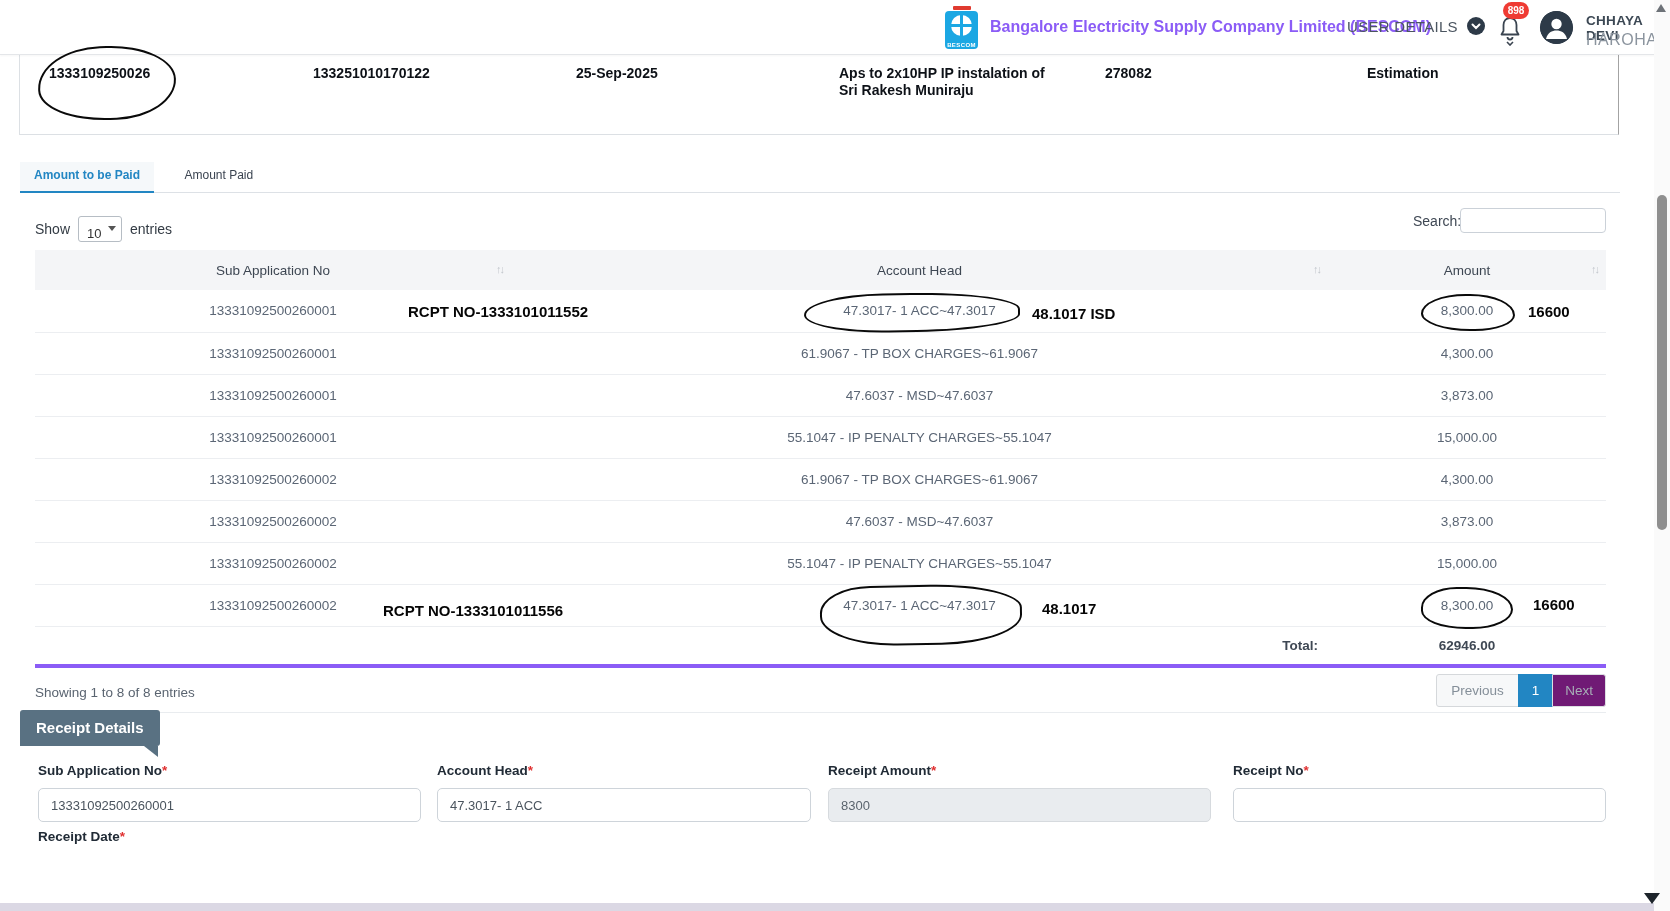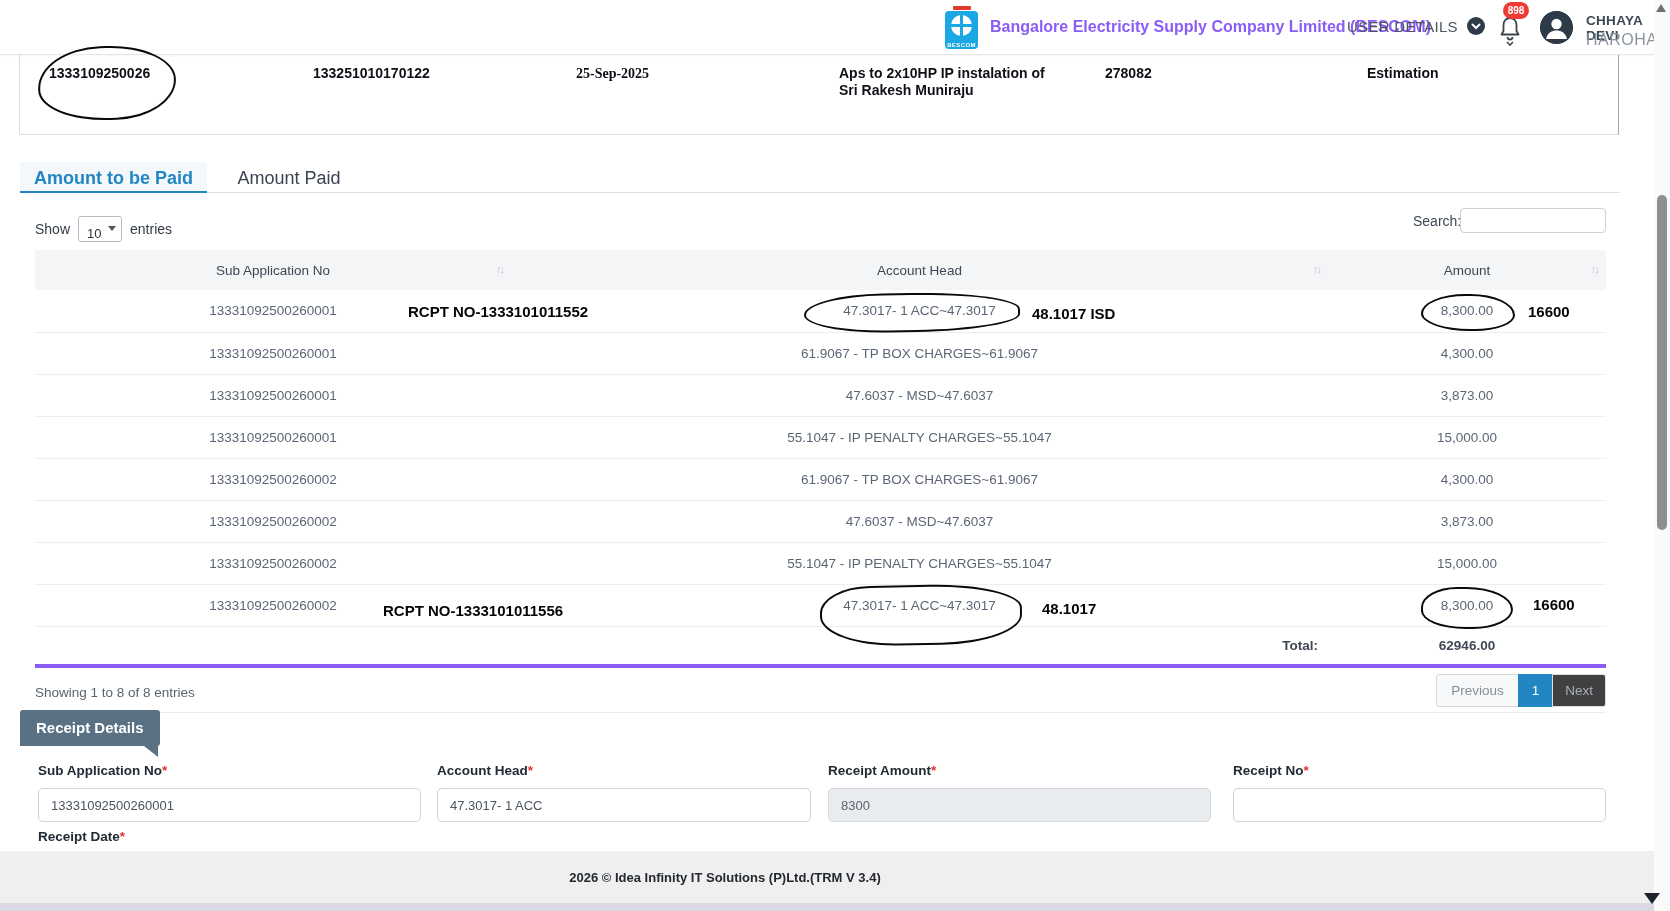--- a/index.html
+++ b/index.html
@@ -27,24 +27,24 @@
            background:#ef3b33; color:#fff; font-size:10px; font-weight:bold; line-height:17px;
            text-align:center; padding:0 4px; z-index:6; }
   .avatar { position:absolute; left:1540px; top:11px; width:33px; height:33px; border-radius:50%;
             background:#2d3a48; overflow:hidden; }
   .user-name { position:absolute; left:1586px; top:13px; font-size:13.5px; font-weight:bold; color:#3c4854; letter-spacing:.3px; }
   .user-loc  { position:absolute; left:1586px; top:31px; font-size:16px; color:#8b949e; letter-spacing:.5px; }
   
   .record-strip { position:absolute; left:19px; top:55px; width:1600px; height:80px;
                   border-left:1px solid #dce0e4; border-right:1px solid #a3a3a3; border-bottom:1px solid #dce0e4; }
   .record-strip .col { position:absolute; top:10px; font-size:14px; font-weight:bold; color:#0d1117; line-height:17px; }
-  .rc1{left:29px;} .rc2{left:293px;} .rc3{left:556px;font-family:Liberation Serif, serif;} .rc4{left:819px; width:225px;} .rc5{left:1085px;} .rc6{left:1347px;}
+  .rc1{left:29px;} .rc2{left:293px;} .rc3{left:556px;} .rc4{left:819px; width:225px;} .rc5{left:1085px;} .rc6{left:1347px;}
   
   .tab-bar { position:absolute; left:20px; top:162px; width:1600px; height:31px; border-bottom:1px solid #dde1e6; }
-  .tab { display:inline-block; height:31px; padding:6px 14px 0 14px; font-size:18px; cursor:pointer; }
+  .tab { display:inline-block; height:31px; padding:6px 14px 0 14px; font-size:12px; cursor:pointer; }
   .tab.active { color:#2286c3; font-weight:bold; background:#f5f8fa; border-bottom:2px solid #2286c3; }
   .tab.inactive { color:#3a4350; margin-left:12px; }
   
   .show-group { position:absolute; left:35px; top:216px; height:26px; font-size:14px; color:#333b44; }
   .show-group span { line-height:26px; }
   .page-size { display:inline-block; width:44px; height:26px; border:1px solid #b6bdc4; border-radius:3px;
                margin:0 8px; font-size:13px; color:#333; text-align:left; padding:4px 0 0 8px; position:relative;
                vertical-align:top; cursor:pointer; background:#fff; }
   .page-size .caret { position:absolute; right:5px; top:9px; width:0; height:0;
                       border-left:4px solid transparent; border-right:4px solid transparent; border-top:5px solid #555; }
@@ -64,21 +64,21 @@
   .dt tfoot .tlabel { text-align:right; padding-right:10px; }
   
   .pag-row { position:absolute; left:35px; top:672px; width:1571px; height:41px; border-bottom:1px solid #e9ecef; }
   .summary { position:absolute; left:0; top:13px; font-size:13.5px; color:#5a6470; }
   .pager { position:absolute; right:0; top:2px; height:34px; font-size:13.5px; }
   .pbtn { display:inline-block; height:33px; line-height:31px; padding:0 14px; border:1px solid #d5d8db;
           background:#f7f8f9; color:#858f99; border-radius:3px 0 0 3px; cursor:pointer; vertical-align:top; }
   .pcur { display:inline-block; height:33px; line-height:31px; padding:0 13px; background:#2286c3;
           border:1px solid #2286c3; color:#fff; cursor:pointer; vertical-align:top; margin-left:-1px; }
   .pnext { display:inline-block; height:33px; line-height:31px; padding:0 12px; border:1px solid #dcdfe2;
-           background:#404040; color:#a7afb7; border-radius:0 3px 3px 0; cursor:pointer; vertical-align:top; margin-left:-1px; }
+           background:#701a75; color:#a7afb7; border-radius:0 3px 3px 0; cursor:pointer; vertical-align:top; margin-left:-1px; }
   
   .ribbon { position:absolute; left:20px; top:710px; height:36px; padding:0 16px; background:#597182;
             color:#fff; font-size:15px; font-weight:bold; line-height:36px; border-radius:3px 3px 3px 0; }
   .ribbon:after { content:""; position:absolute; right:2px; top:100%; width:0; height:0;
                   border-top:11px solid #597182; border-left:14px solid transparent; }
   .fld-label { position:absolute; top:763px; font-size:13.5px; font-weight:bold; color:#212b36; }
   .req { color:#e03131; }
   .fld-input { position:absolute; top:788px; height:34px; border:1px solid #ced4da; border-radius:5px;
                padding:0 12px; font-size:13px; color:#4a545e; background:#fff; outline:none;
                font-family:"Liberation Sans", sans-serif; }
@@ -245,23 +245,20 @@
   <div class="fld-label l3"><span>Receipt Amount</span><span class="req">*</span></div>
   <div class="fld-label l4"><span>Receipt No</span><span class="req">*</span></div>
 
   <input class="fld-input l1 w1" type="text" value="13331092500260001" style="">
   <input class="fld-input l2 w2" type="text" value="47.3017- 1 ACC" style="">
   <input class="fld-input l3 w3 disabled" type="text" disabled="" value="8300" style="">
   <input class="fld-input l4 w4" type="text" value="" style="">
 
   <div class="date-label"><span>Receipt Date</span><span class="req">*</span></div>
 
-  <div class="footerband">
-    <div class="ftext">2026 © Idea Infinity IT Solutions (P)Ltd.(TRM V 3.4)</div>
-  </div>
   <div class="bottomstrip"></div>
 
   <div class="sb-track">
     <div class="sb-up"></div>
     <div class="sb-thumb"></div>
   </div>
   <div class="sb-down"></div>
 
   <div class="ann-layer">
     <div class="hand-oval ov-record"></div>

